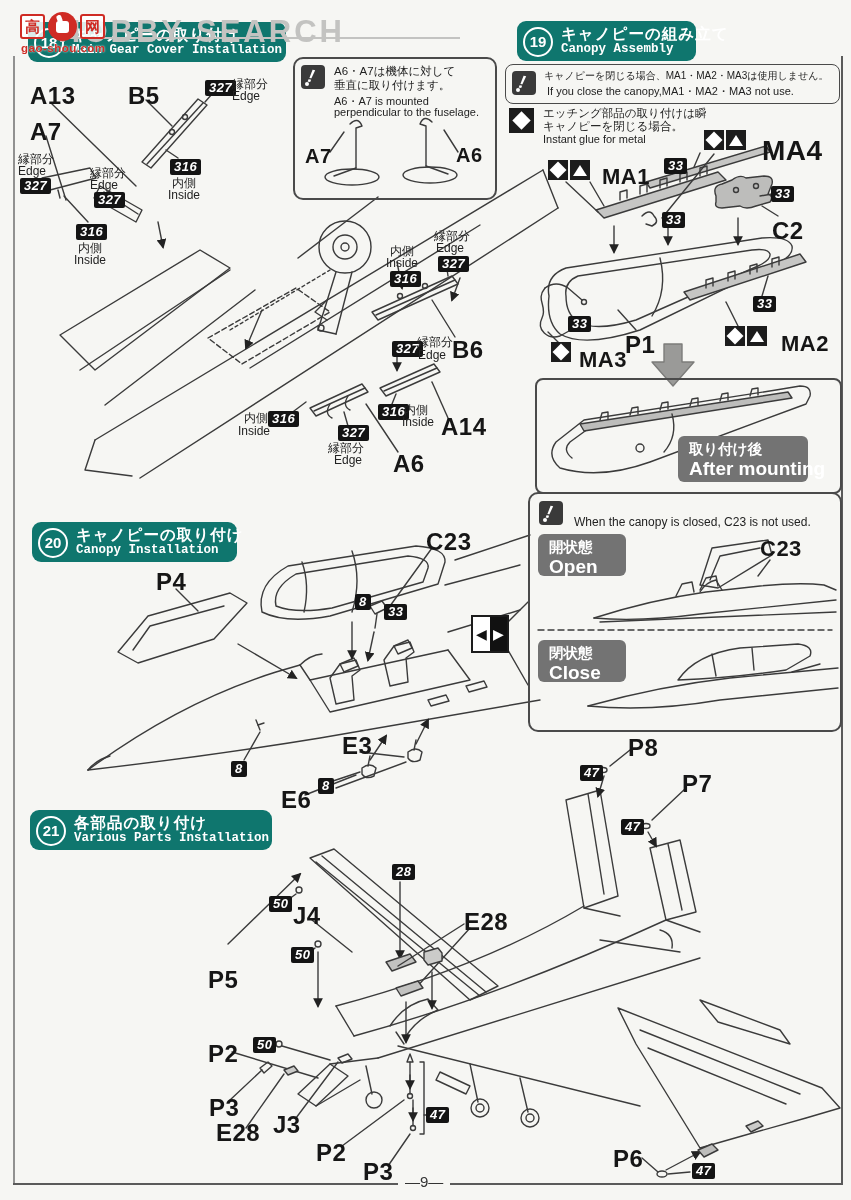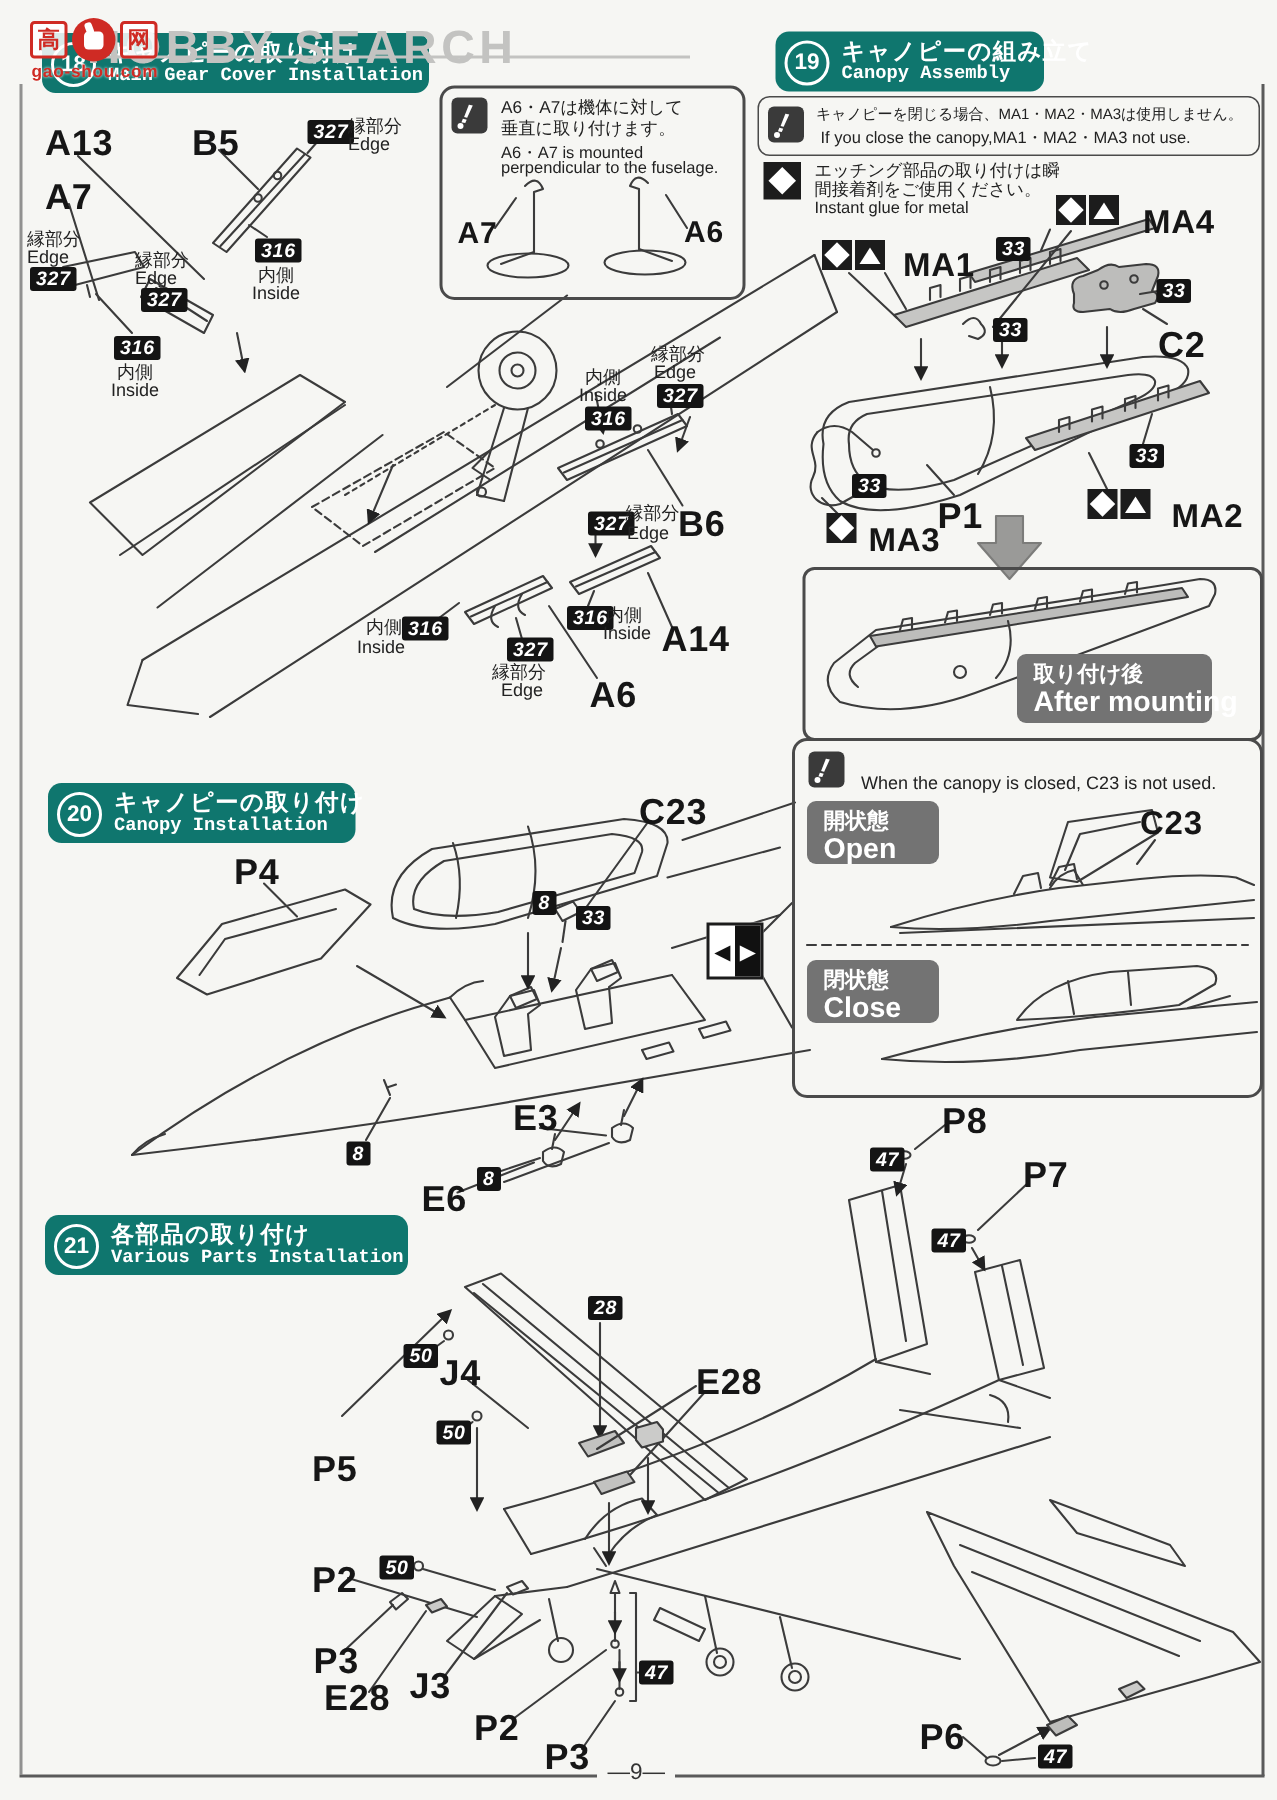--- a/index.html
+++ b/index.html
@@ -429,21 +429,21 @@
       </div>
     <div class="njp" style="left:38px;top:4px;font-size:10px">キャノピーを閉じる場合、MA1・MA2・MA3は使用しません。</div>
     <div class="nen" style="left:41px;top:19px">If you close the canopy,MA1・MA2・MA3 not use.</div>
   </div>
 
   <div style="position:absolute;left:509px;top:108px;z-index:4">
     <div class="dico" style="left:0;top:0">
         <span></span>
       </div>
     <div class="njp" style="left:34px;top:-2px">エッチング部品の取り付けは瞬</div>
-    <div class="njp" style="left:34px;top:11px">間接着剤をご使用ください。</div>
+    <div class="njp" style="left:34px;top:11px">キャノピーを閉じる場合。</div>
     <div class="nen" style="left:34px;top:25px">Instant glue for metal</div>
   </div>
 
   <div class="nbox" style="left:535px;top:378px;width:303px;height:112px;border-radius:8px"></div>
   <div class="glab" style="left:678px;top:436px;width:130px;height:46px">
     <span class="gjp">取り付け後</span>
     <span class="gen">After mounting</span>
   </div>
 
   <div class="nbox" style="left:528px;top:492px;width:310px;height:236px">
@@ -515,21 +515,21 @@
       <div class="co part" style="left: 602px; top: 164px; font-size: 22px;">MA1</div>
       <div class="co badge" style="left: 664px; top: 158px;">33</div>
       <div class="co ma" style="left: 704px; top: 130px;">
         <span class="maq">
           <span class="dia"></span>
         </span>
         <span class="maq">
           <span class="crt"></span>
         </span>
       </div>
-      <div class="co part" style="left: 762px; top: 135px; font-size: 22px;">MA4</div>
+      <div class="co part" style="left: 762px; top: 135px; font-size: 28px;">MA4</div>
       <div class="co badge" style="left: 771px; top: 186px;">33</div>
       <div class="co part" style="left: 772px; top: 217px;">C2</div>
       <div class="co badge" style="left: 662px; top: 212px;">33</div>
       <div class="co badge" style="left: 568px; top: 316px;">33</div>
       <div class="co ma1" style="left: 551px; top: 342px;">
         <span class="maq">
           <span class="dia"></span>
         </span>
       </div>
       <div class="co part" style="left: 579px; top: 347px; font-size: 22px;">MA3</div>

